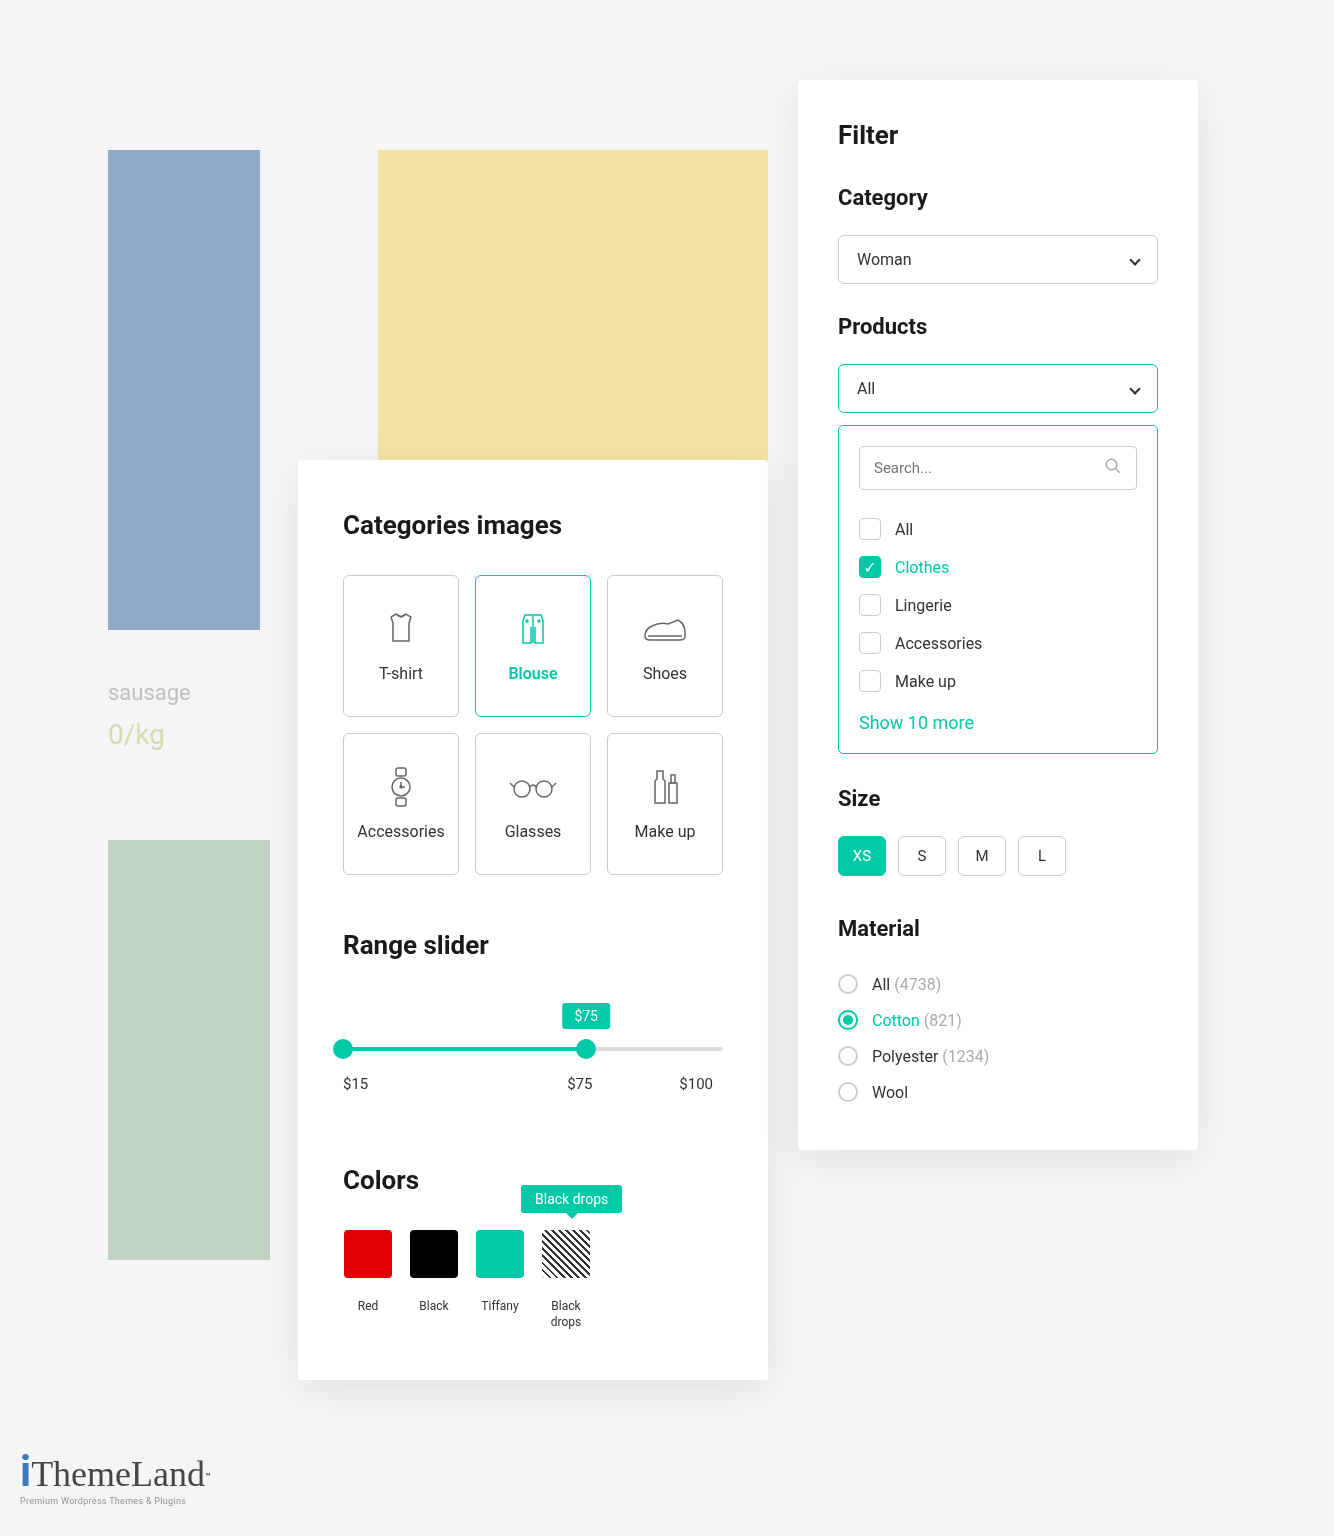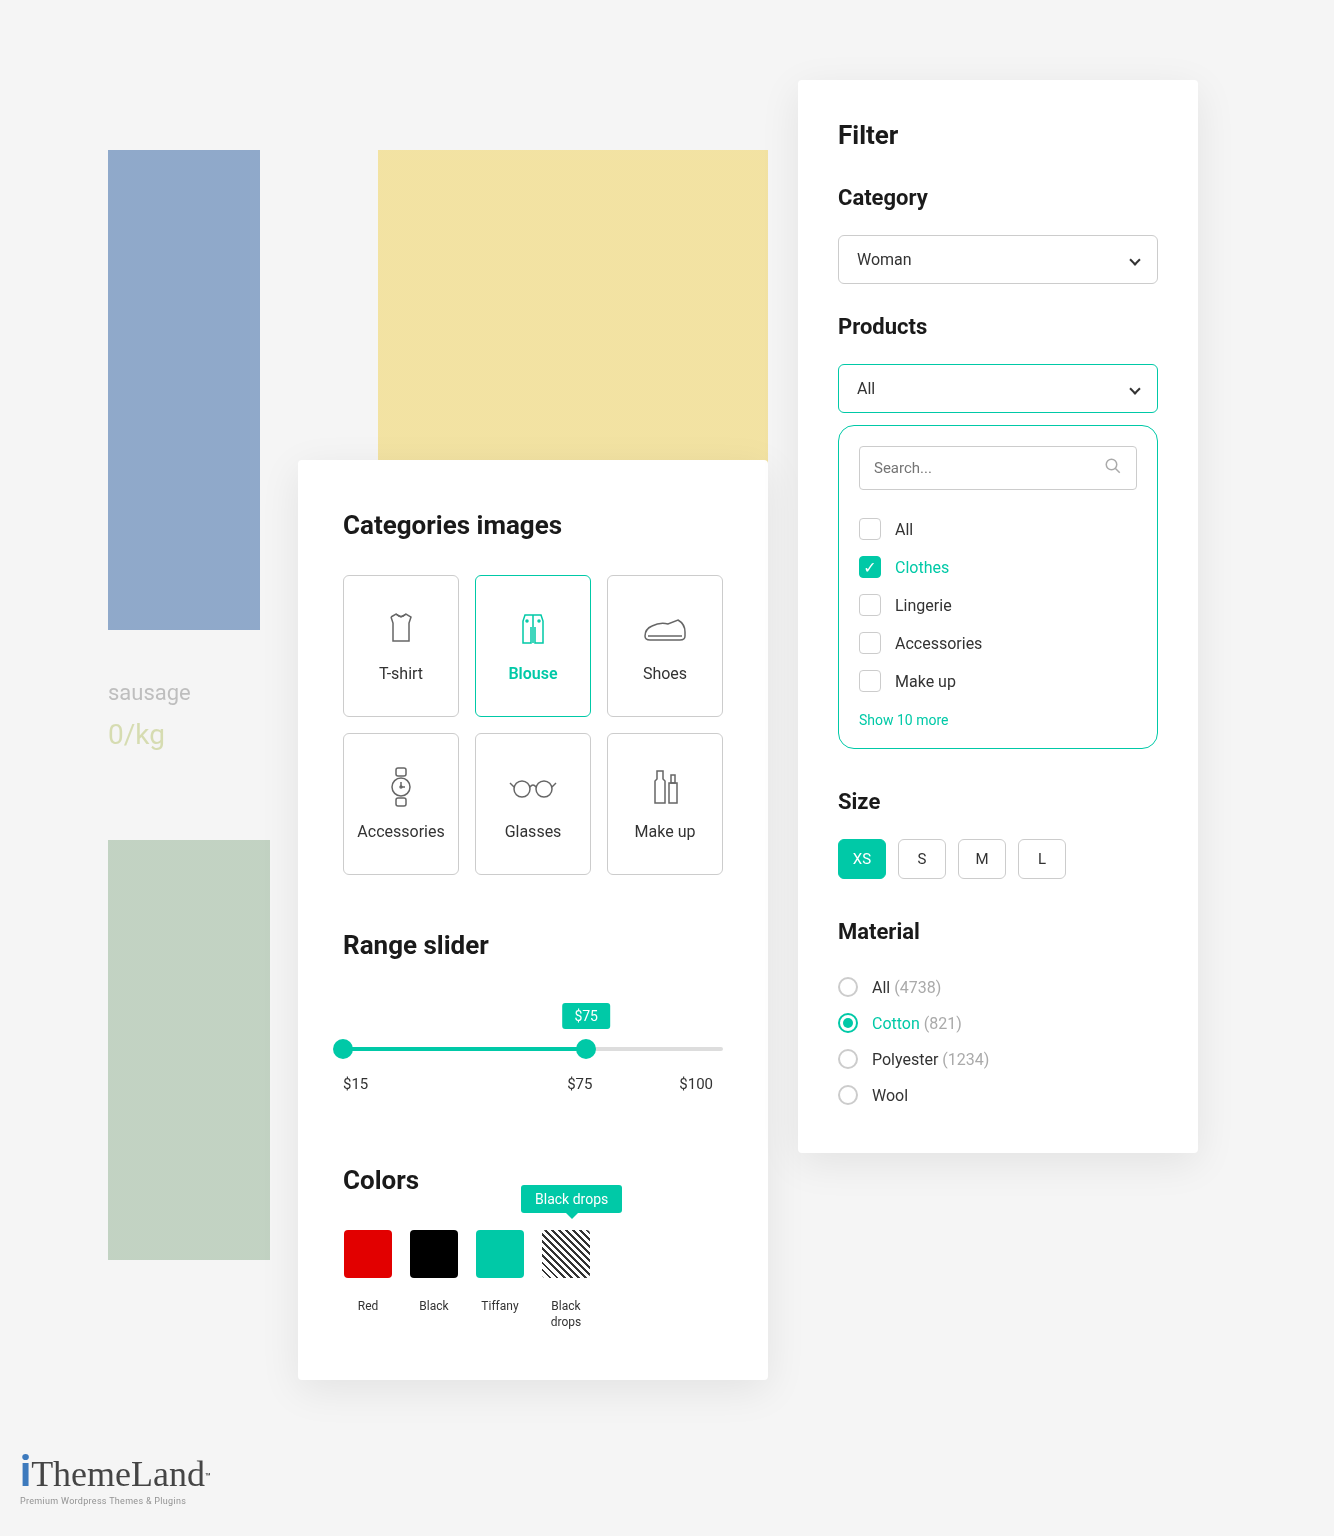--- a/index.html
+++ b/index.html
@@ -40,30 +40,30 @@
 .swatch{width:48px;height:48px;border-radius:4px}
 .swatch.pattern{background:repeating-linear-gradient(45deg,#333 0 2px,#fff 2px 5px)}
 .color-lbl{font-size:12px;color:#333;text-align:center;line-height:1.3}
 .swatch-tip{position:absolute;background:#00c9a7;color:#fff;font-size:14px;padding:6px 14px;border-radius:3px;top:-45px;left:178px}
 .swatch-tip:after{content:'';position:absolute;bottom:-6px;left:50%;margin-left:-6px;border:6px solid transparent;border-top-color:#00c9a7;border-bottom:none}
 
 .select{border:1.5px solid #ccc;border-radius:6px;padding:14px 18px;display:flex;justify-content:space-between;align-items:center;font-size:16px;color:#333;cursor:pointer;margin-bottom:30px}
 .select.active{border-color:#00c9a7}
 .chev{border:solid #333;border-width:0 2px 2px 0;padding:3px;transform:rotate(45deg)}
 
-.dropdown{border:1.5px solid #00c9a7;border-radius:16px;padding:20px;margin-top:-18px;margin-bottom:40px}
+.dropdown{border:1.5px solid #00c9a7;border-radius:5px;padding:20px;margin-top:-18px;margin-bottom:32px}
 .search-box{border:1px solid #ccc;border-radius:4px;padding:10px 14px;display:flex;align-items:center;margin-bottom:20px}
 .search-box input{border:none;outline:none;flex:1;font-size:15px;color:#333}
 .search-box .sico{color:#aaa}
 .opt{display:flex;align-items:center;gap:14px;padding:8px 0;cursor:pointer}
 .chk{width:22px;height:22px;border:1.5px solid #ccc;border-radius:4px;display:flex;align-items:center;justify-content:center}
 .chk.on{background:#00c9a7;border-color:#00c9a7;color:#fff}
 .opt .txt{font-size:16px;color:#333}
 .opt.sel .txt{color:#00c9a7}
-.show-more{color:#00c9a7;font-size:14px;margin-top:12px;cursor:pointer}
+.show-more{color:#00c9a7;font-size:18px;margin-top:12px;cursor:pointer}
 
 .sizes{display:flex;gap:12px;margin-bottom:40px}
 .size-btn{width:48px;height:40px;border:1.5px solid #ccc;border-radius:6px;display:flex;align-items:center;justify-content:center;font-size:15px;color:#333;cursor:pointer}
 .size-btn.active{background:#00c9a7;border-color:#00c9a7;color:#fff}
 
 .radio-opt{display:flex;align-items:center;gap:14px;padding:8px 0;cursor:pointer}
 .radio{width:20px;height:20px;border:2px solid #ccc;border-radius:50%;display:flex;align-items:center;justify-content:center}
 .radio.on{border-color:#00c9a7}
 .radio.on:after{content:'';width:10px;height:10px;background:#00c9a7;border-radius:50%}
 .radio-opt .txt{font-size:16px;color:#333}

